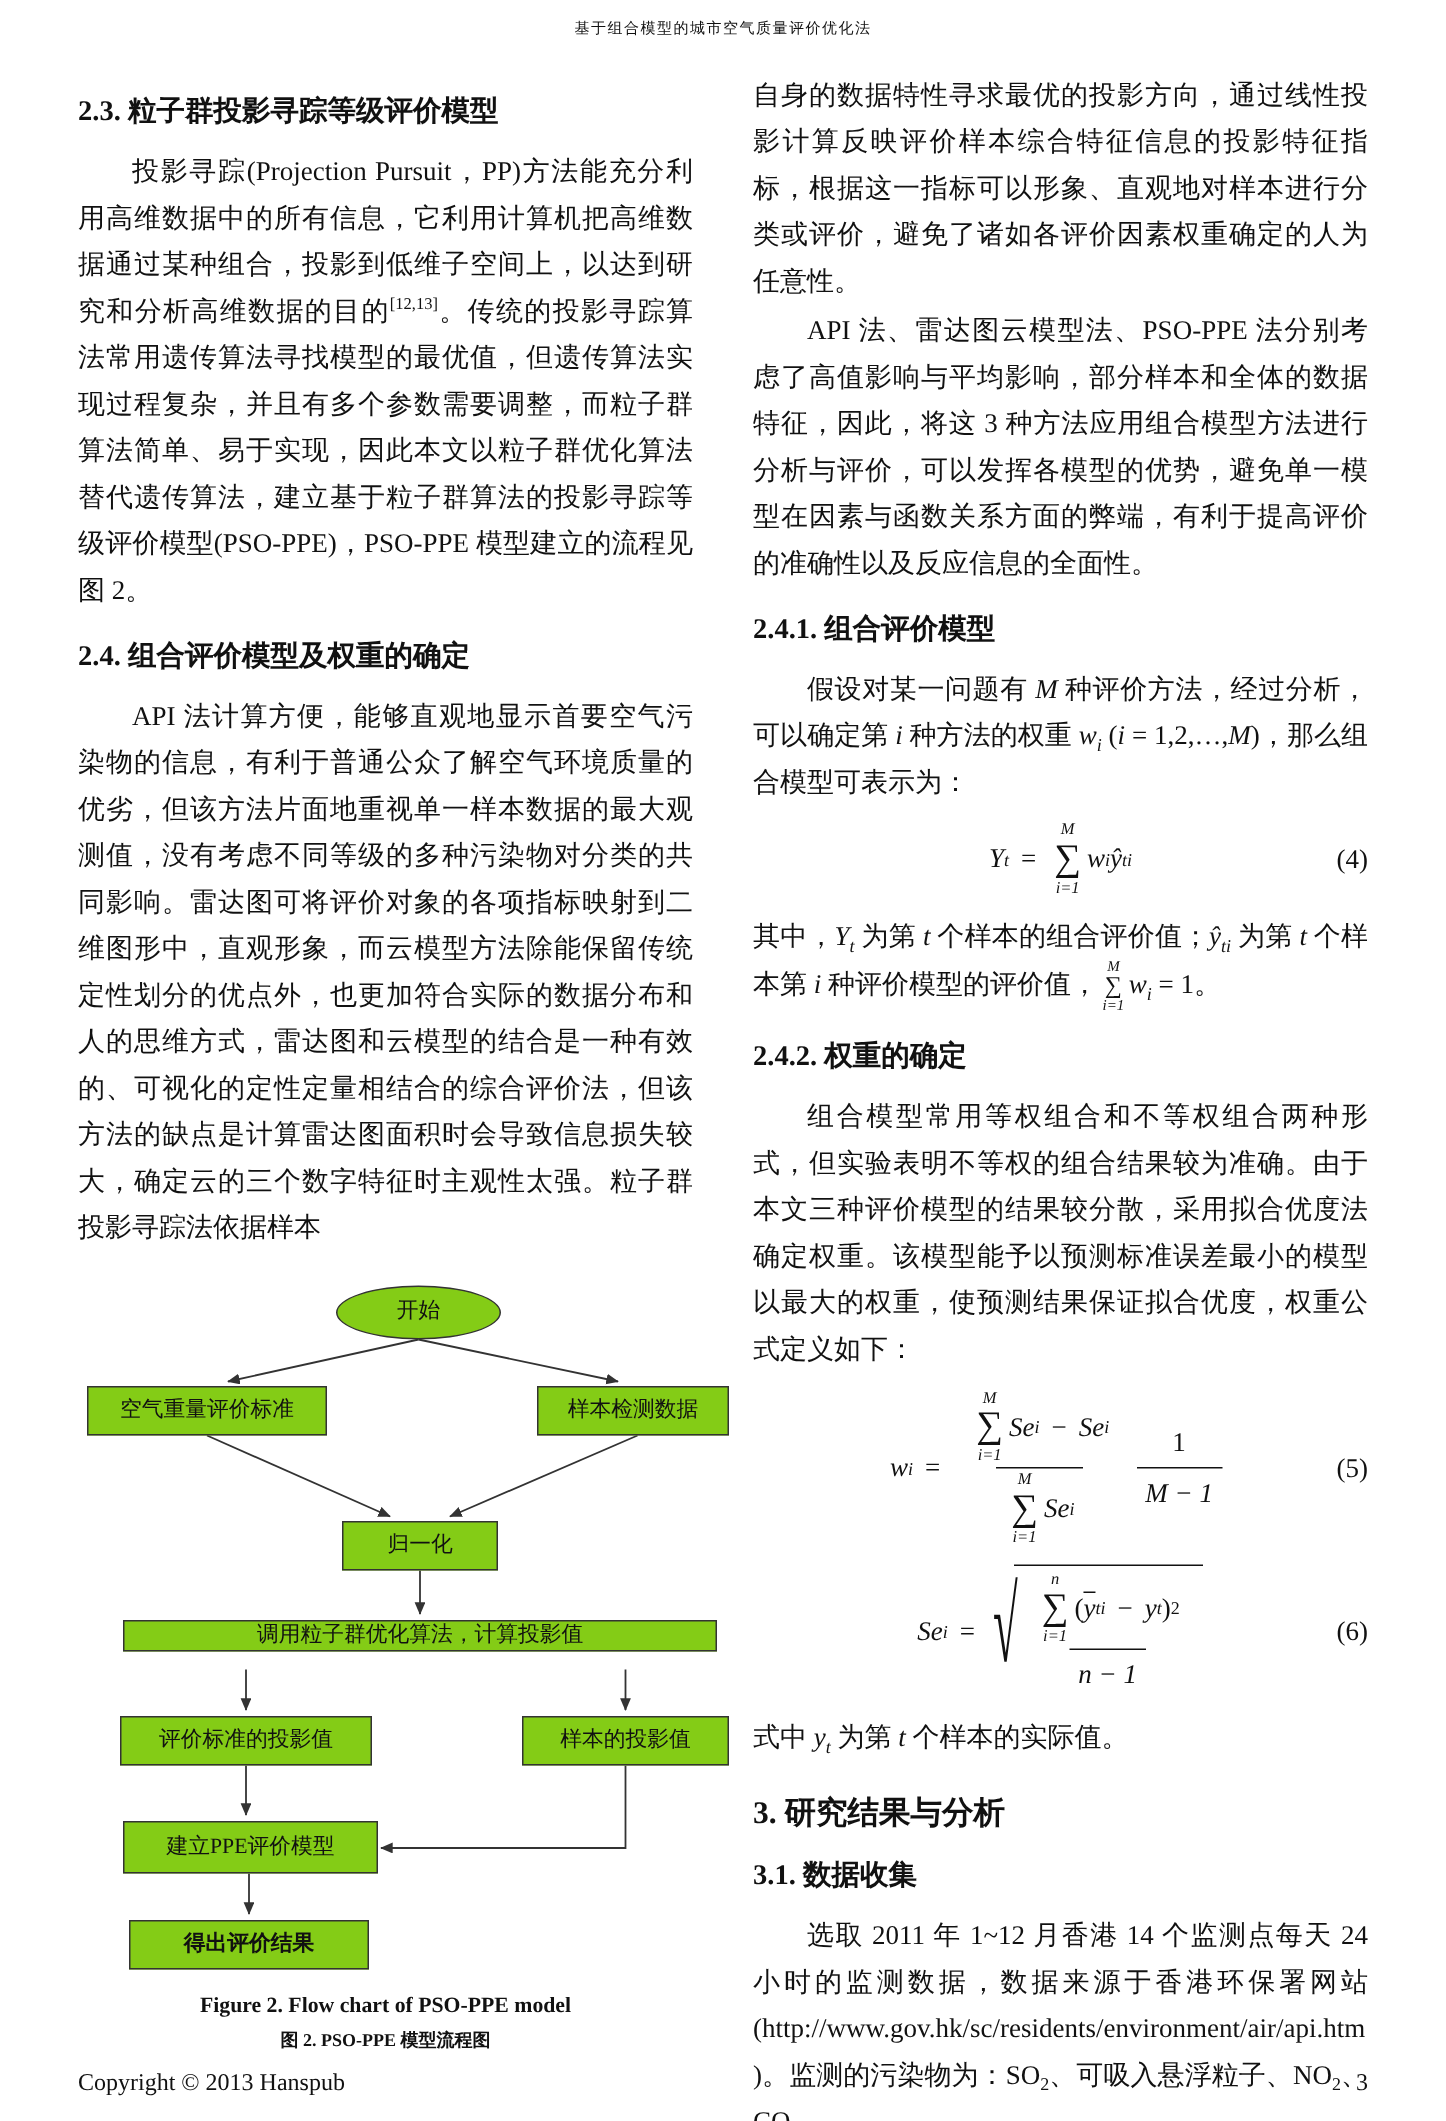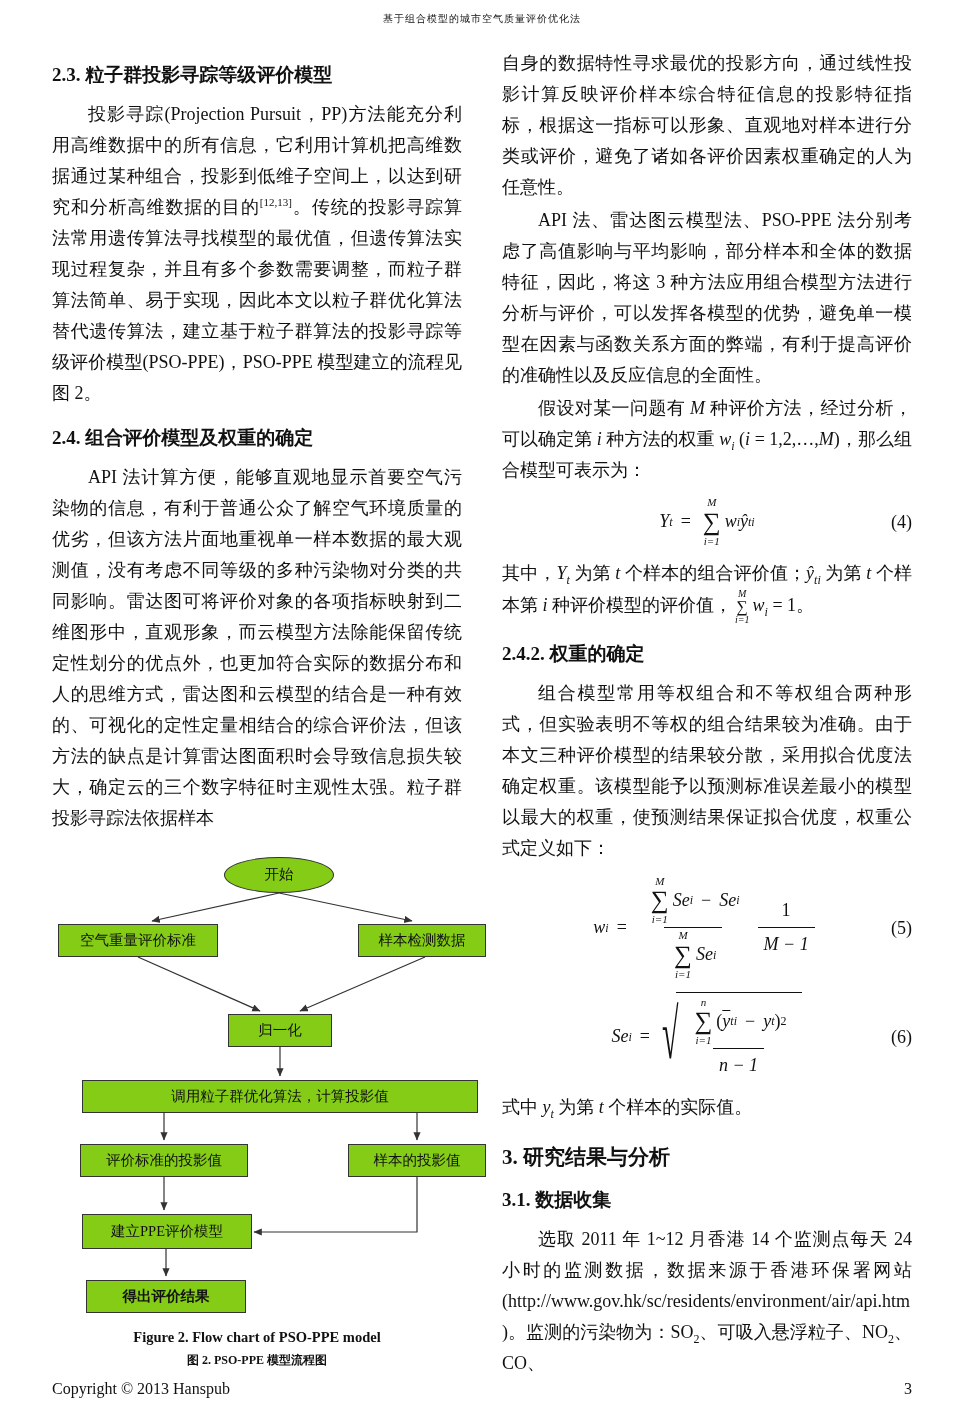--- a/index.html
+++ b/index.html
@@ -91,36 +91,37 @@
           <line x1="365" y1="261" x2="365" y2="288" stroke="#333" stroke-width="1.2" marker-end="url(#arr)"></line>
           <line x1="112" y1="325" x2="112" y2="358" stroke="#333" stroke-width="1.2" marker-end="url(#arr)"></line>
           <polyline points="365,325 365,380 202,380" fill="none" stroke="#333" stroke-width="1.2" marker-end="url(#arr)"></polyline>
           <line x1="114" y1="397" x2="114" y2="424" stroke="#333" stroke-width="1.2" marker-end="url(#arr)"></line>
         </svg>
 
         <div class="fc-box fc-ellipse" style="left:172px; top:5px; width:110px; height:36px;">开始</div>
         <div class="fc-box" style="left:6px; top:72px; width:160px; height:33px;">空气重量评价标准</div>
         <div class="fc-box" style="left:306px; top:72px; width:128px; height:33px;">样本检测数据</div>
         <div class="fc-box" style="left:176px; top:162px; width:104px; height:33px;">归一化</div>
-        <div class="fc-box" style="left:30px; top:228px; width:396px; height:33px;">调用粒子群优化算法，计算投影值</div>
+        <div class="fc-box" style="left:30px; top:228px; width:396px; height:21px;">调用粒子群优化算法，计算投影值</div>
         <div class="fc-box" style="left:28px; top:292px; width:168px; height:33px;">评价标准的投影值</div>
         <div class="fc-box" style="left:296px; top:292px; width:138px; height:33px;">样本的投影值</div>
         <div class="fc-box" style="left:30px; top:362px; width:170px; height:35px;">建立PPE评价模型</div>
         <div class="fc-box" style="left:34px; top:428px; width:160px; height:33px;font-weight:bold;">得出评价结果</div>
       </div>
 
       <div class="fc-caption">Figure 2. Flow chart of PSO-PPE model</div>
       <div class="fc-caption zh">图 2. PSO-PPE 模型流程图</div>
     </div>
 
     <div class="col">
 
       <p class="noindent">自身的数据特性寻求最优的投影方向，通过线性投影计算反映评价样本综合特征信息的投影特征指标，根据这一指标可以形象、直观地对样本进行分类或评价，避免了诸如各评价因素权重确定的人为任意性。</p>
       <p>API 法、雷达图云模型法、PSO-PPE 法分别考虑了高值影响与平均影响，部分样本和全体的数据特征，因此，将这 3 种方法应用组合模型方法进行分析与评价，可以发挥各模型的优势，避免单一模型在因素与函数关系方面的弊端，有利于提高评价的准确性以及反应信息的全面性。</p>
 
+      <h3 class="sec">2.4.1. 组合评价模型</h3>
       <p><span>假设对某一问题有 </span><span class="var">M</span><span> 种评价方法，经过分析，可以确定第 </span><span class="var">i</span><span> 种方法的权重 </span><span class="var">w</span><sub>i</sub><span> (</span><span class="var">i</span><span> = 1,2,…,</span><span class="var">M</span><span>)，那么组合模型可表示为：</span></p>
 
       <div class="equation">
         <span class="var">Y</span>
           <sub>t</sub>
         <span class="eqop">=</span>
         <span class="bigsum">
           <span class="lim">M</span>
           <span class="sig">∑</span>
           <span class="lim">i=1</span>

